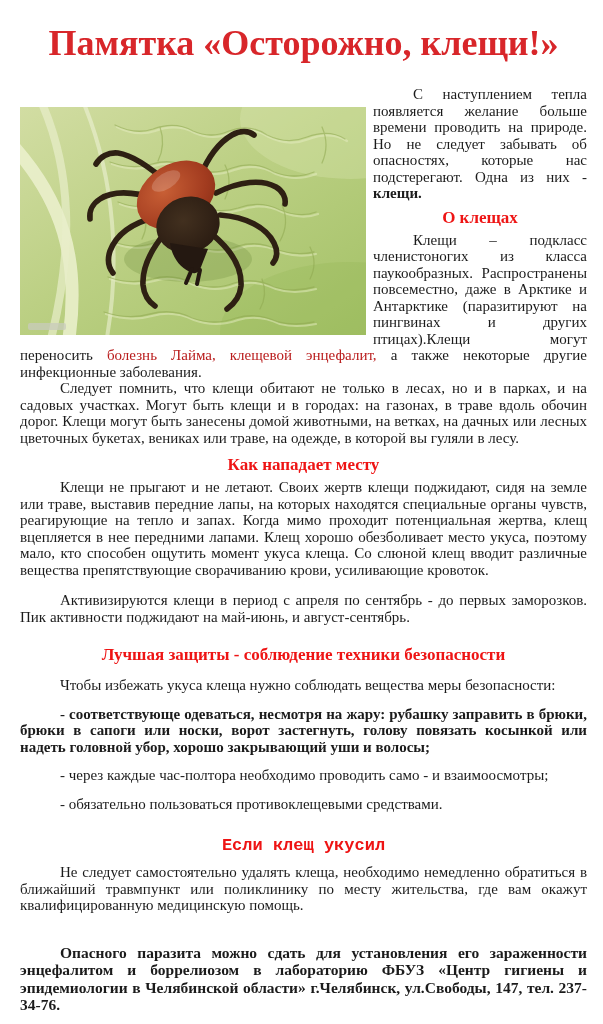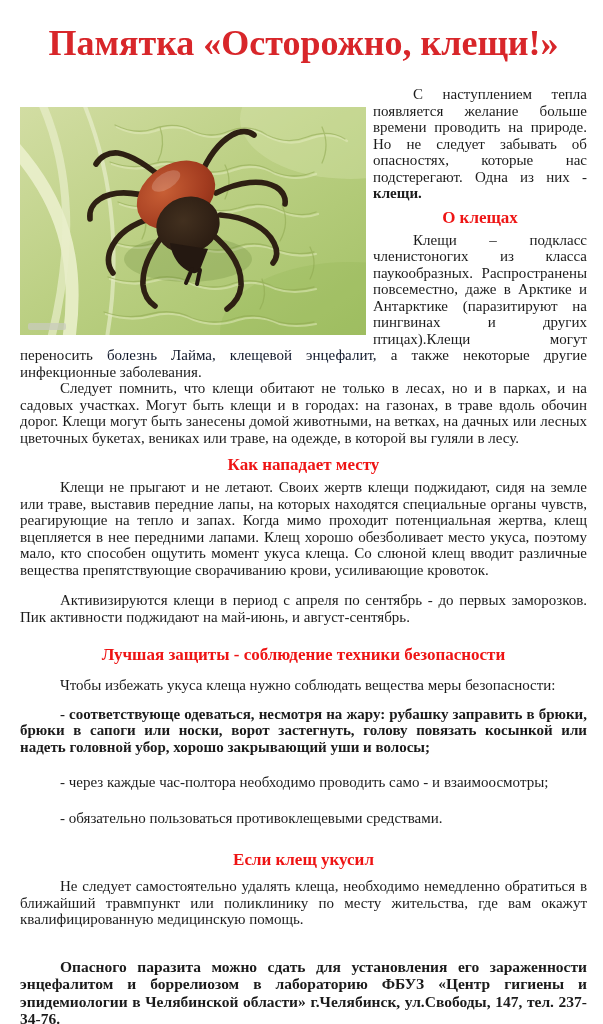--- a/index.html
+++ b/index.html
@@ -20,25 +20,25 @@
   p{margin:0;text-align:justify;text-indent:40px;}
   p.intro{margin-top:28px;}
   h2.sec{
     text-align:center;color:#ee1414;font-weight:bold;
     font-size:17px;line-height:19px;margin:0;
   }
   #h2-about{margin:6px 0 5px 0;}
   #h2-where{margin:26px 0 6px 0;}
   #h2-attack{margin:9px 0 5px 0;}
   #h2-protection{margin:20px 0 13px 0;}
-  #h2-bitten{margin:24px 0 9px 0;}
+  #h2-bitten{margin:24px 0 9px 0;font-family:Liberation Mono, monospace;}
   p.attack2{margin-top:14px;}
   p.bullet-first{margin-top:12px;font-weight:bold;}
-  p.bullet{margin-top:19px;}
-  a.link{color:#0f172a;text-decoration:none;cursor:pointer;}
+  p.bullet{margin-top:12px;}
+  a.link{color:#b91c1c;text-decoration:none;cursor:pointer;}
   p.lab{margin-top:30px;font-weight:bold;font-size:15.5px;line-height:17.5px;}
 </style>
 </head>
 <body>
 
 <div class="page">
 
   <h1 class="title">Памятка «Осторожно, клещи!»</h1>
 
   <div class="flow">

